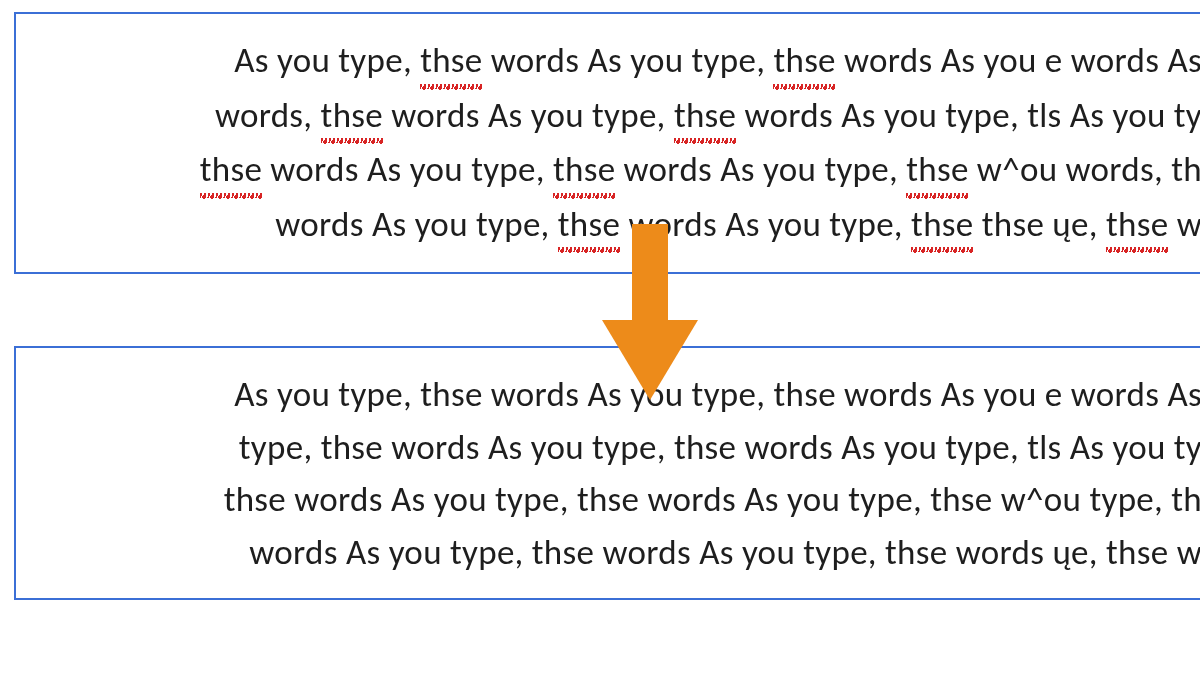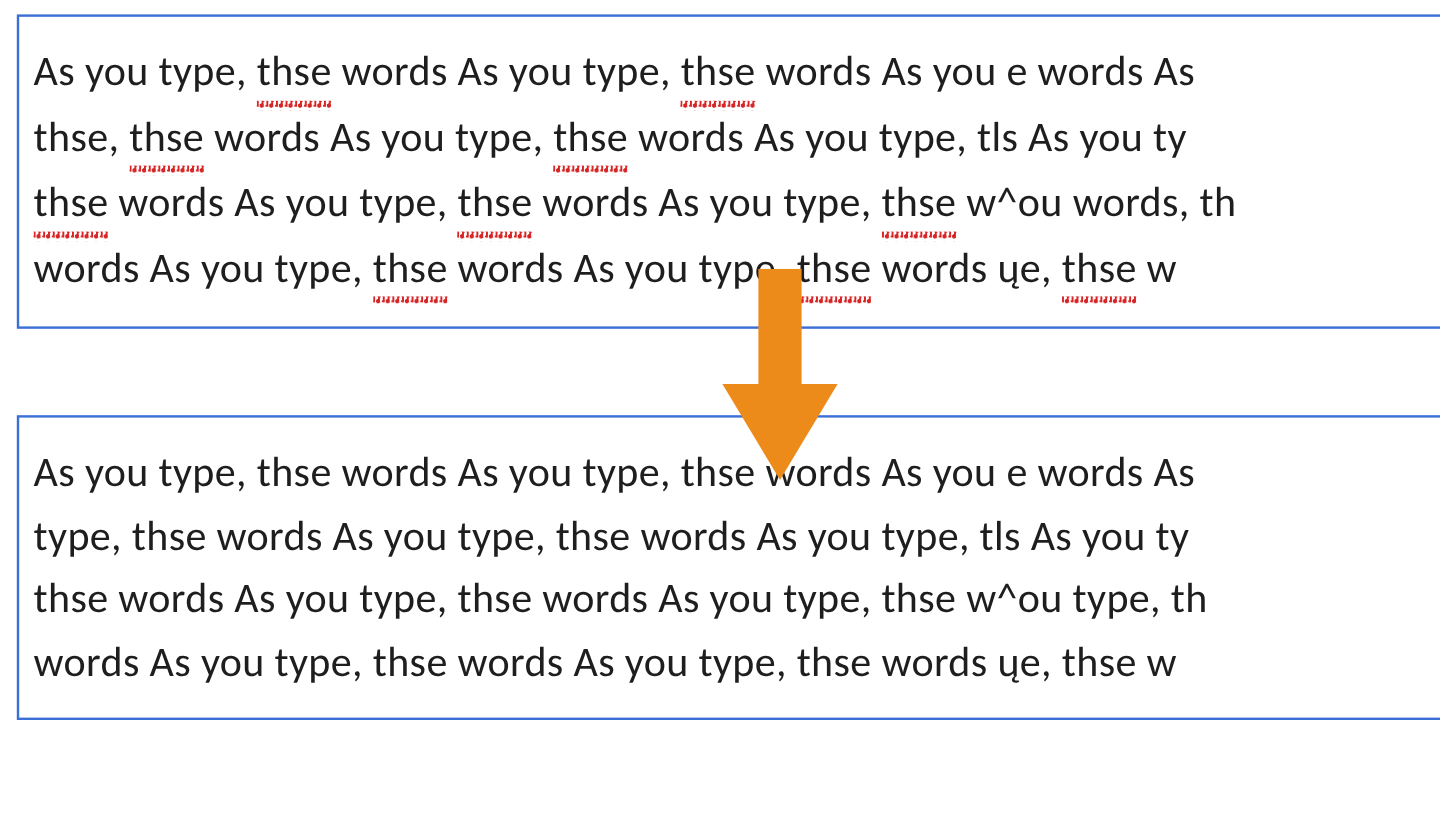--- a/index.html
+++ b/index.html
@@ -9,20 +9,21 @@
       margin: 0;
       padding: 0;
       background: #fff;
       font-family: Calibri, "Segoe UI", Arial, sans-serif;
       width: 1200px;
       height: 680px;
       overflow: hidden;
     }
     .wrap {
       padding: 12px 12px 0 14px;
+      text-align: right;
     }
     .panel {
       border: 2px solid #3b6fd6;
       background: #fff;
       width: 1190px;
       box-sizing: border-box;
       padding: 20px 0 20px 12px;
       overflow: hidden;
     }
     .panel + .panel-gap {
@@ -66,23 +67,23 @@
       pointer-events: none;
     }
   </style>
 </head>
 <body>
 
 <div class="wrap">
 
   <div class="panel" id="topPanel">
       <div class="text"><span>As you type, </span><span class="m">thse</span><span> words As you type, </span><span class="m">thse</span><span> words As you e words As</span></div>
-      <div class="text"><span>thse, </span><span class="m">thse</span><span> words As you type, </span><span class="m">thse</span><span> words As you type, tls As you ty</span></div>
+      <div class="text"><span>words, </span><span class="m">thse</span><span> words As you type, </span><span class="m">thse</span><span> words As you type, tls As you ty</span></div>
       <div class="text"><span class="m">thse</span><span> words As you type, </span><span class="m">thse</span><span> words As you type, </span><span class="m">thse</span><span> w^ou words, th</span></div>
-      <div class="text"><span>words As you type, </span><span class="m">thse</span><span> words As you type, </span><span class="m">thse</span><span> words ųe, </span><span class="m">thse</span><span> w</span></div>
+      <div class="text"><span>words As you type, </span><span class="m">thse</span><span> words As you type, </span><span class="m">thse</span><span> thse ųe, </span><span class="m">thse</span><span> w</span></div>
     </div>
 
   <div class="panel-gap">
     <svg class="arrow" width="120" height="180" viewBox="0 0 120 180">
       <g fill="#ed8b1a">
         <rect x="42" y="0" width="36" height="104"></rect>
         <polygon points="12,96 108,96 60,176"></polygon>
       </g>
     </svg>
   </div>

